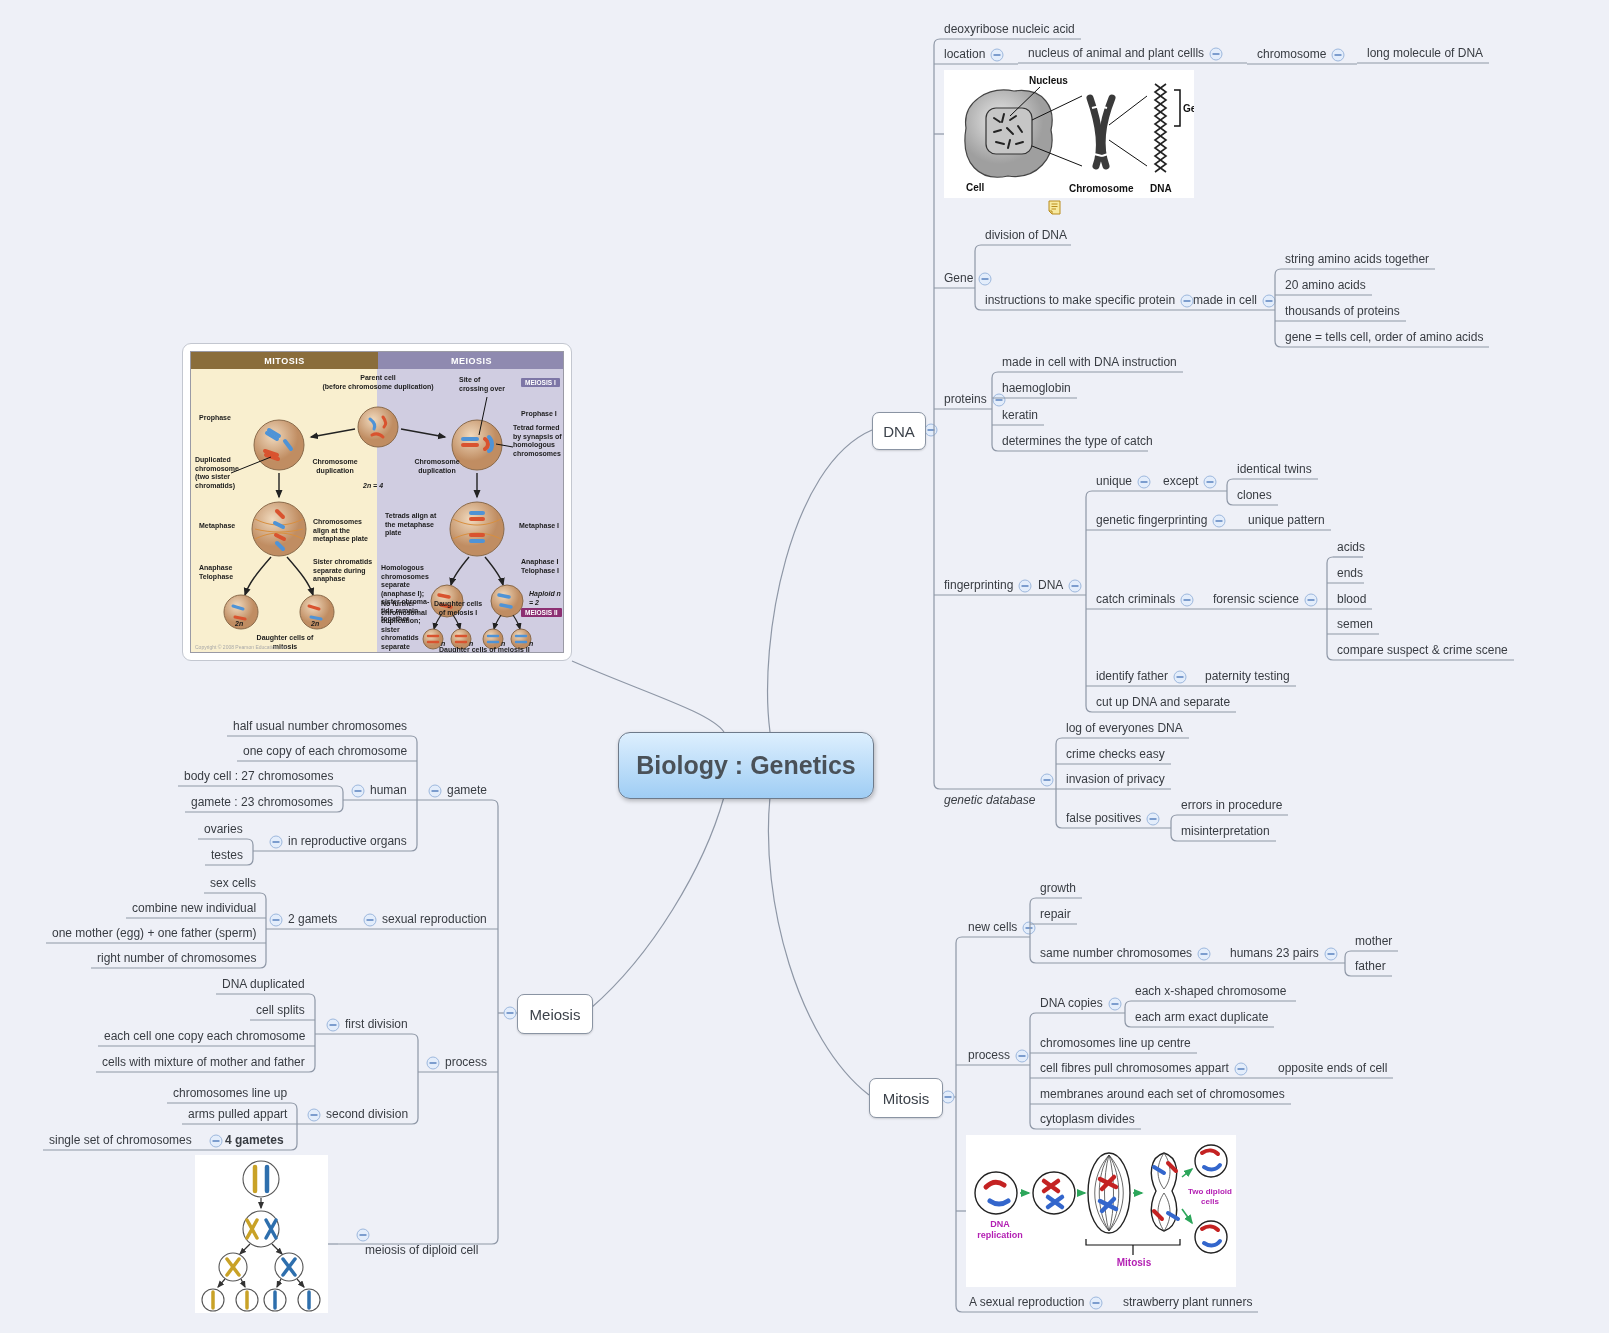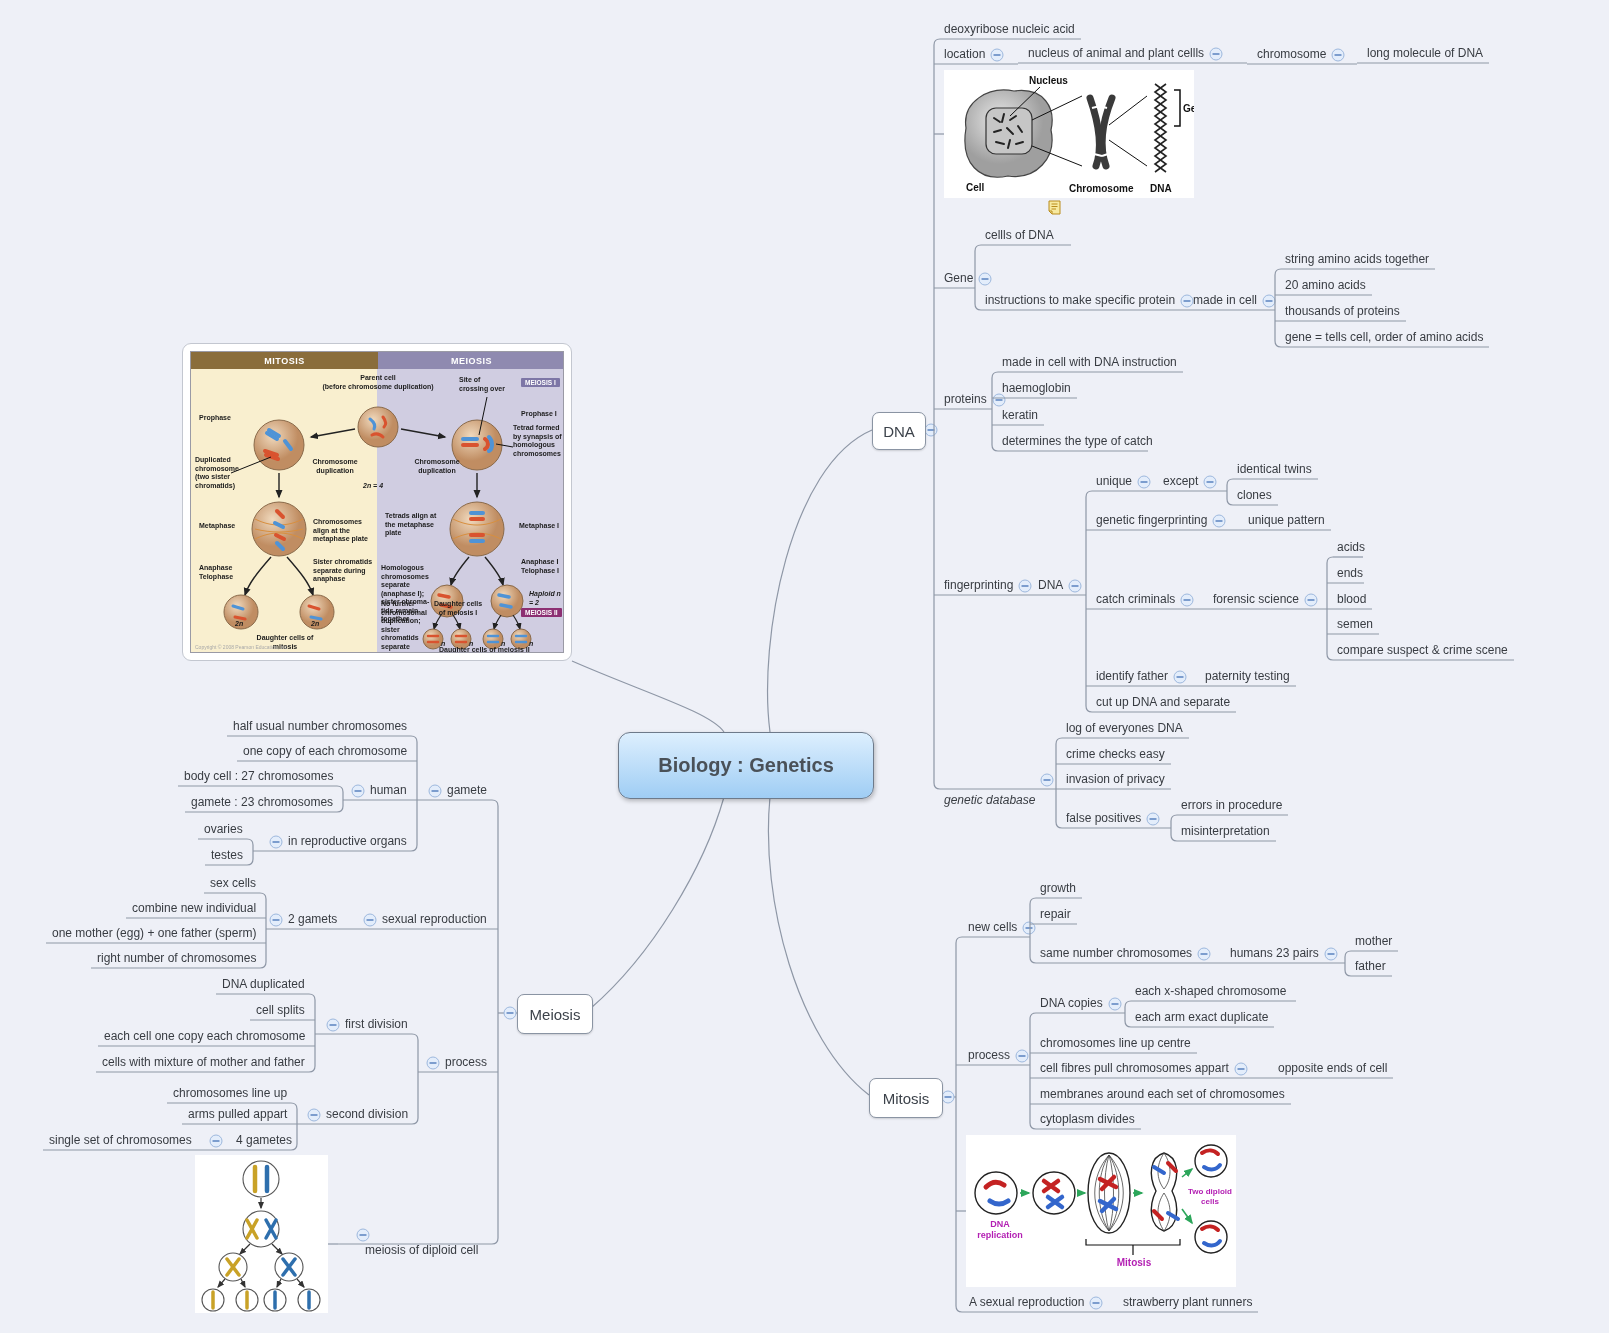--- a/index.html
+++ b/index.html
@@ -4,21 +4,21 @@
 <style>
   html,body{margin:0;padding:0}
   body{width:1609px;height:1333px;background:#eef0f7;font-family:"Liberation Sans",sans-serif;overflow:hidden}
   #stage{position:relative;width:1609px;height:1333px}
   svg#connectors{position:absolute;left:0;top:0;z-index:1}
   .link{stroke:#8e97a6;stroke-width:1.2;fill:none}
   .icon-c{fill:#e3edfb;stroke:#9db8dd;stroke-width:1}
   .icon-m{stroke:#5b83c0;stroke-width:1.4;stroke-linecap:round}
   .topic{position:absolute;font-size:12px;line-height:15px;color:#383c42;white-space:nowrap;z-index:3}
   .branch-box{position:absolute;background:#fff;border:1px solid #8a94a3;border-radius:7px;display:flex;align-items:center;justify-content:center;font-size:15px;color:#3c424a;z-index:3;box-shadow:0 1px 2px rgba(0,0,0,.15)}
-  #central{position:absolute;left:618px;top:732px;width:254px;height:65px;border:1px solid #6e7a8a;border-radius:12px;background:linear-gradient(#ddeffe,#9fcdf4);display:flex;align-items:center;justify-content:center;font-size:20px;font-weight:bold;color:#4a5158;z-index:3;box-shadow:1px 2px 4px rgba(0,0,0,.25)}
+  #central{position:absolute;left:618px;top:732px;width:254px;height:65px;border:1px solid #6e7a8a;border-radius:12px;background:linear-gradient(#ddeffe,#9fcdf4);display:flex;align-items:center;justify-content:center;font-size:25px;font-weight:bold;color:#4a5158;z-index:3;box-shadow:1px 2px 4px rgba(0,0,0,.25)}
   .img-card{position:absolute;background:#fff;z-index:2}
   
   #comparison{left:182px;top:343px;width:390px;height:318px;border:1px solid #c3c7d0;border-radius:9px;padding:7px;box-sizing:border-box}
   #comp-inner{position:relative;width:374px;height:302px;border:1px solid #9a9aa5;background:linear-gradient(90deg,#f9efcf 50%,#d0cde1 50%);box-sizing:border-box;overflow:hidden}
   .comp-head{position:absolute;top:0;height:17px;width:187px;color:#fff;font-size:9px;font-weight:bold;display:flex;align-items:center;justify-content:center;letter-spacing:.5px}
   .t7{position:absolute;font-size:7px;line-height:8.5px;color:#1c1c1c;font-weight:bold;z-index:4}
   .ti{font-style:italic;font-weight:bold}
   .badge{position:absolute;color:#fff;font-size:6.5px;font-weight:bold;padding:1px 4px;border-radius:1px;z-index:4}
   .magenta{position:absolute;color:#b31fb3;font-weight:bold;z-index:4;text-align:center}
   #cellfig{left:944px;top:70px;width:250px;height:128px}
@@ -621,21 +621,21 @@
     <div class="magenta" style="left:138px;top:122px;width:60px;font-size:10px">Mitosis</div>
     <div class="magenta" style="left:218px;top:52px;width:52px;font-size:8px;line-height:10px">Two diploid cells</div>
   </div>
 <div class="branch-box" style="left: 872px; top: 412px; width: 52px; height: 36px;">DNA</div>
     <div class="topic" style="top: 22px; left: 944px;">deoxyribose nucleic acid</div>
     <div class="topic" style="top: 47px; left: 944px;">location</div>
     <div class="topic" style="top: 46px; left: 1028px;">nucleus of animal and plant cellls</div>
     <div class="topic" style="top: 47px; left: 1257px;">chromosome</div>
     <div class="topic" style="top: 46px; left: 1367px;">long molecule of DNA</div>
     <div class="topic" style="top: 271px; left: 944px;">Gene</div>
-    <div class="topic" style="top: 228px; left: 985px;">cellls of DNA</div>
+    <div class="topic" style="top: 228px; left: 985px;">division of DNA</div>
     <div class="topic" style="top: 293px; left: 985px;">instructions to make specific protein</div>
     <div class="topic" style="top: 293px; left: 1193px;">made in cell</div>
     <div class="topic" style="top: 252px; left: 1285px;">string amino acids together</div>
     <div class="topic" style="top: 278px; left: 1285px;">20 amino acids</div>
     <div class="topic" style="top: 304px; left: 1285px;">thousands of proteins</div>
     <div class="topic" style="top: 330px; left: 1285px;">gene = tells cell, order of amino acids</div>
     <div class="topic" style="top: 392px; left: 944px;">proteins</div>
     <div class="topic" style="top: 355px; left: 1002px;">made in cell with DNA instruction</div>
     <div class="topic" style="top: 381px; left: 1002px;">haemoglobin</div>
     <div class="topic" style="top: 408px; left: 1002px;">keratin</div>
@@ -702,16 +702,16 @@
     <div class="topic" style="top: 951px; left: 97px;">right number of chromosomes</div>
     <div class="topic" style="top: 1055px; left: 445px;">process</div>
     <div class="topic" style="top: 1017px; left: 345px;">first division</div>
     <div class="topic" style="top: 977px; left: 222px;">DNA duplicated</div>
     <div class="topic" style="top: 1003px; left: 256px;">cell splits</div>
     <div class="topic" style="top: 1029px; left: 104px;">each cell one copy each chromosome</div>
     <div class="topic" style="top: 1055px; left: 102px;">cells with mixture of mother and father</div>
     <div class="topic" style="top: 1107px; left: 326px;">second division</div>
     <div class="topic" style="top: 1086px; left: 173px;">chromosomes line up</div>
     <div class="topic" style="top: 1107px; left: 188px;">arms pulled appart</div>
-    <div class="topic" style="top: 1133px; left: 236px;">4 gametes</div>
+    <div class="topic" style="top: 1133px; left: 225px; font-weight: bold;">4 gametes</div>
     <div class="topic" style="top: 1133px; left: 49px;">single set of chromosomes</div>
     <div class="topic" style="top: 1227px; left: 365px; margin-top: 16px;">meiosis of diploid cell</div>
   </div>
 
 </body></html>

